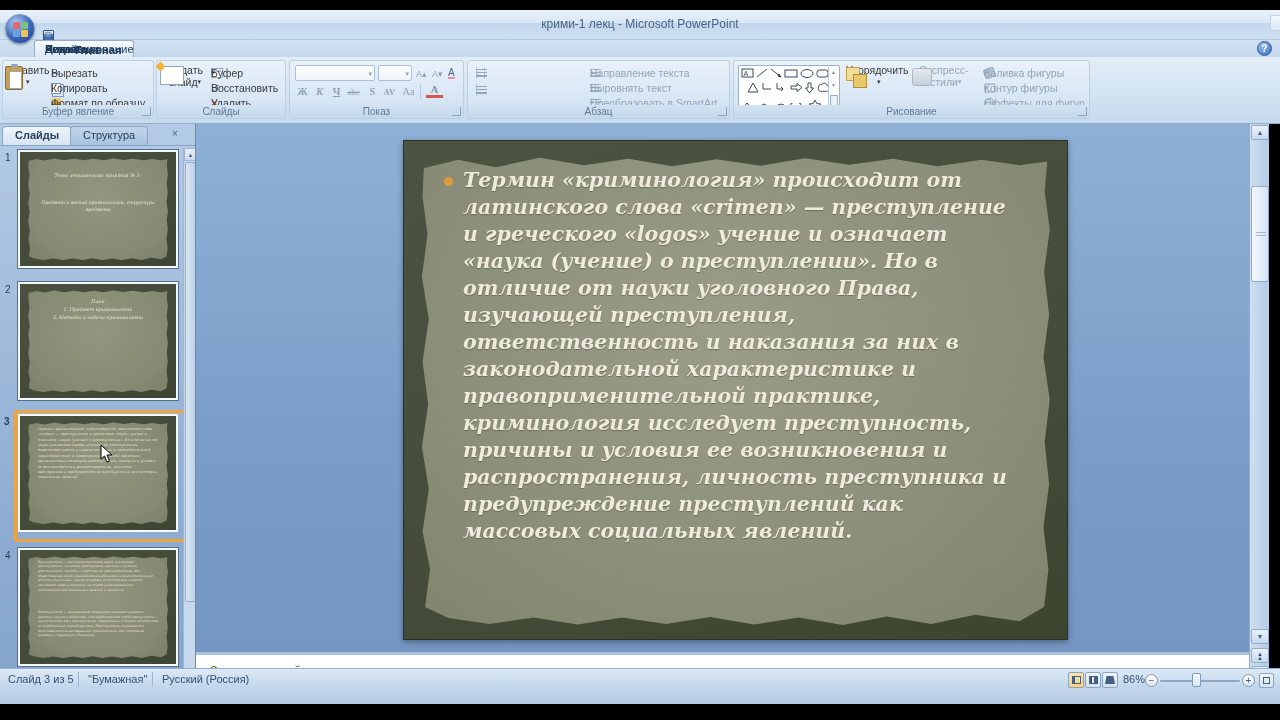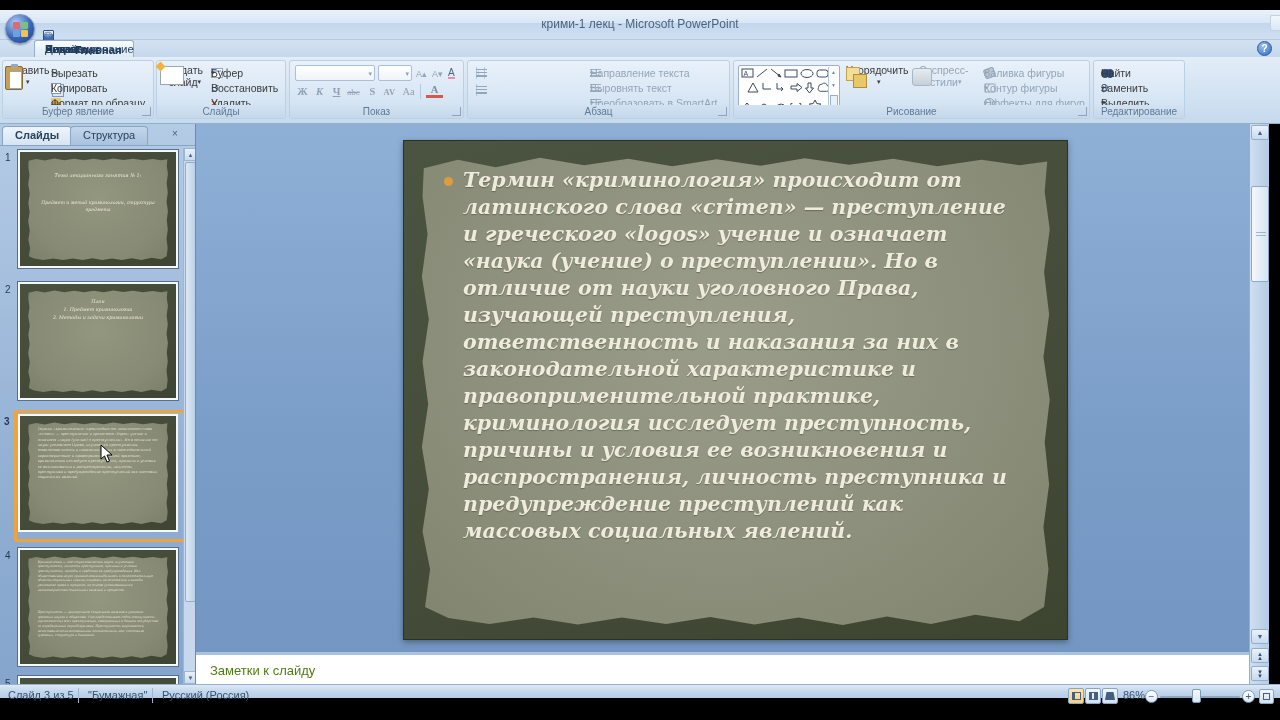--- a/index.html
+++ b/index.html
@@ -136,21 +136,21 @@
      background:linear-gradient(90deg,#f4f8fc,#d5e4f2);border:1px solid #8ea9c6;}
   #vthumb:after{content:"";position:absolute;left:4px;top:45px;width:10px;height:5px;
      background:repeating-linear-gradient(to bottom,#9fb6d0 0 1px,transparent 1px 2.5px);}
   .chev{line-height:4px;display:flex;flex-direction:column;align-items:center;font-size:6px;color:#2f4d75;}
 
   
   #notes{left:196px;top:652px;width:1053px;height:32px;background:#fff;border-top:3px solid #a9c2de;}
   #noteslabel{left:14px;top:8px;font-size:13px;color:#4d7c0f;}
 
   
-  #statusbar{left:0;top:684px;width:1280px;height:14px;
+  #statusbar{left:0;top:668px;width:1280px;height:36px;
      background:linear-gradient(#dde9f6,#c3d7ec 50%,#b6cce6);border-top:1px solid #95b0cc;
      font-size:11px;color:#33516e;}
   .stext{top:4px;position:absolute;}
   .ssep{top:3px;width:1px;height:15px;background:#9fb6d0;position:absolute;}
   .vwbtn{top:3px;width:16px;height:16px;border:1px solid #8aa5c2;border-radius:2px;
      background:linear-gradient(#f0f6fb,#d3e2f1);display:flex;align-items:center;justify-content:center;}
   .vwbtn.on{background:linear-gradient(#fde3ac,#f9d07e);}
   .vw-norm{width:9px;height:8px;border:1px solid #44607e;border-left:3px solid #44607e;position:static;}
   .vw-sort{width:9px;height:8px;position:static;background:
      conic-gradient(#44607e 0 0);background:repeating-linear-gradient(to right,#44607e 0 3px,transparent 3px 5px),
@@ -374,37 +374,20 @@
       </div>
       <div class="sm dis r3" style="left:250px;">
         <span class="ic i-fx"></span>
         <span>Эффекты для фигур</span>
           <span class="dd">▾</span>
       </div>
       <div class="glabel">Рисование</div>
       <div class="launcher"></div>
     </div>
 
-    <div class="grp" style="left:1093px;width:92px;">
-      <div class="sm r1" style="left:7px;">
-        <span class="ic i-binoc" style="position:relative"></span>
-        <span>Найти</span>
-      </div>
-      <div class="sm r2" style="left:7px;">
-        <span class="glyph" style="color:#3a6ab0;font-size:10px">⇄</span>
-        <span>Заменить</span>
-          <span class="dd">▾</span>
-      </div>
-      <div class="sm r3" style="left:7px;">
-        <span class="glyph" style="color:#4a637f;font-size:10px">↖</span>
-        <span>Выделить</span>
-          <span class="dd">▾</span>
-      </div>
-      <div class="glabel">Редактирование</div>
-    </div>
   </div>
 
   <div id="leftpanel">
     <div class="ptab active" style="left:2px;">Слайды</div>
     <div class="ptab" style="left:70px;">Структура</div>
     <div id="panelclose">×</div>
     <div id="paneltabline"></div>
 
     <div class="thumb" style="top:26px;">
       <span class="tnum" style="left:-13px">1</span>

